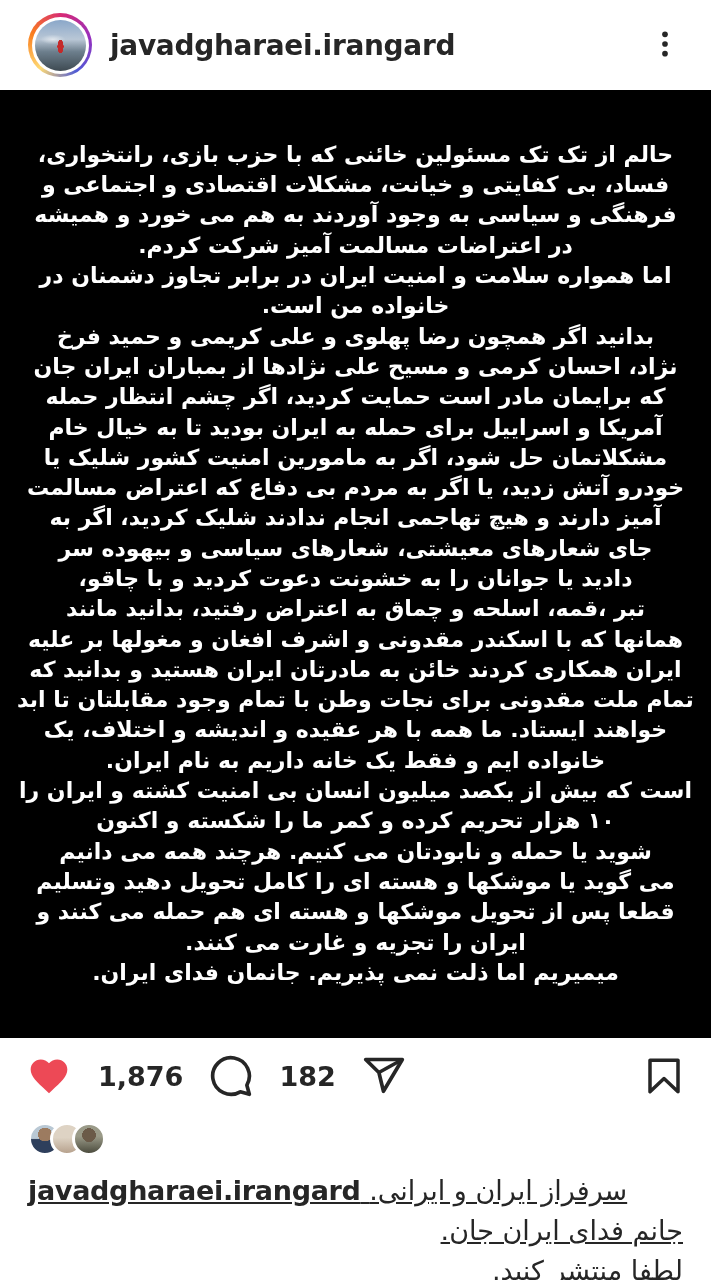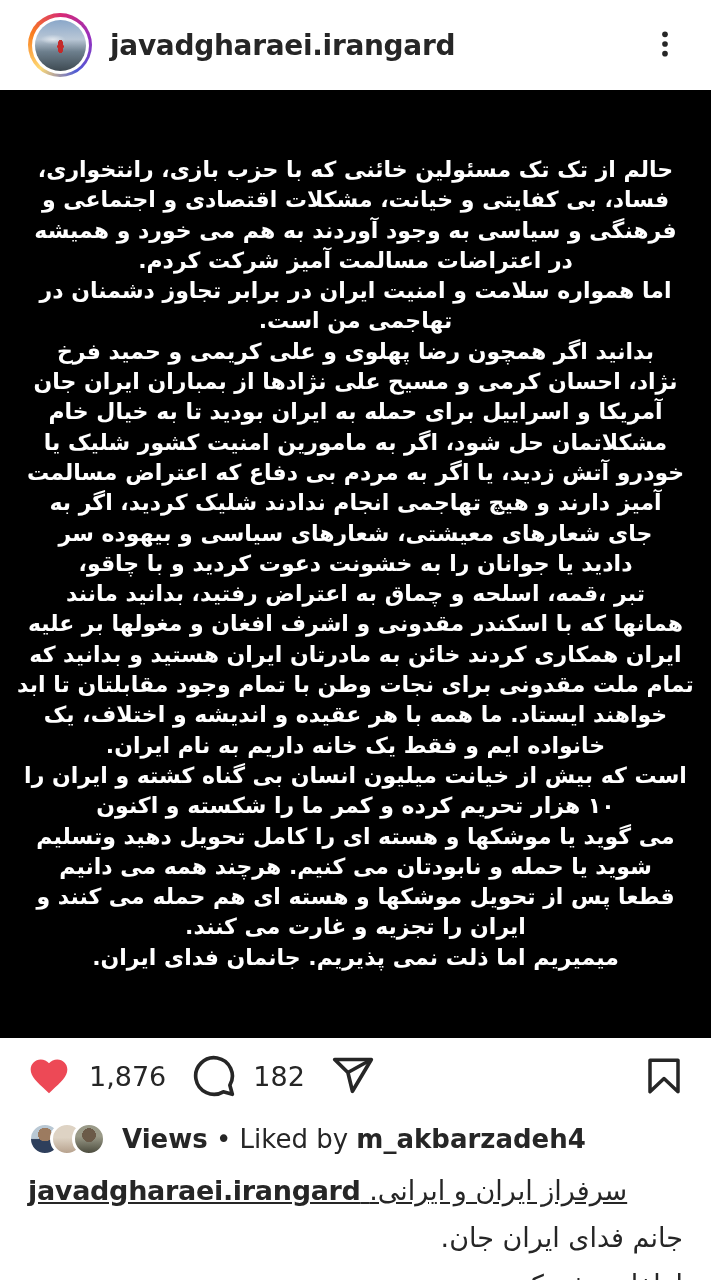--- a/index.html
+++ b/index.html
@@ -81,21 +81,22 @@
   }
   .action-group { display: flex; align-items: center; }
   .icon-btn {
     background: none; border: none; padding: 0; cursor: pointer;
     display: flex; align-items: center; justify-content: center;
   }
   .icon-btn svg { display: block; }
   .count {
     font-size: 27px;
     color: #262626;
-    margin-left: 17px;
+    margin-left: 26px;
+    font-weight: bold;
   }
   .gap-m { margin-left: 26px; }
   .save-btn { margin-left: auto; }
 
   
   .liked-row {
     display: flex;
     align-items: center;
     padding: 0 28px;
     margin-top: 10px;
@@ -132,21 +133,22 @@
     padding: 10px 28px 0 28px;
     font-size: 27px;
     line-height: 37px;
   }
   .caption-line1 { direction: ltr; text-align: left; text-decoration: underline; }
   .caption-username { font-weight: 600; letter-spacing: -0.3px; }
   .caption-fa { direction: rtl; unicode-bidi: isolate; }
   .caption-rtl {
     direction: rtl;
     text-align: right;
-    margin-top: 10px;
+    margin-top: 3px;
+    text-decoration: underline;
   }
 </style>
 </head>
 <body>
 
 <header class="post-header">
   <div class="story-ring">
     <div class="ring-gap">
       <div class="avatar-photo"></div>
     </div>
@@ -163,39 +165,40 @@
   </button>
 </header>
 
 <div class="post-image">
 
 <div class="img-line">حالم از تک تک مسئولین خائنی که با حزب بازی، رانتخواری،</div>
     <div class="img-line">فساد، بی کفایتی و خیانت، مشکلات اقتصادی و اجتماعی و</div>
     <div class="img-line">فرهنگی و سیاسی به وجود آوردند به هم می خورد و همیشه</div>
     <div class="img-line">در اعتراضات مسالمت آمیز شرکت کردم.</div>
     <div class="img-line">اما همواره سلامت و امنیت ایران در برابر تجاوز دشمنان در</div>
-    <div class="img-line">تهاجمی من است.</div>
+    <div class="img-line">خانواده من است.</div>
     <div class="img-line">بدانید اگر همچون رضا پهلوی و علی کریمی و حمید فرخ</div>
     <div class="img-line">نژاد، احسان کرمی و مسیح علی نژادها از بمباران ایران جان</div>
+    <div class="img-line">که برایمان مادر است حمایت کردید، اگر چشم انتظار حمله</div>
     <div class="img-line">آمریکا و اسراییل برای حمله به ایران بودید تا به خیال خام</div>
     <div class="img-line">مشکلاتمان حل شود، اگر به مامورین امنیت کشور شلیک یا</div>
     <div class="img-line">خودرو آتش زدید، یا اگر به مردم بی دفاع که اعتراض مسالمت</div>
     <div class="img-line">آمیز دارند و هیچ تهاجمی انجام ندادند شلیک کردید، اگر به</div>
     <div class="img-line">جای شعارهای معیشتی، شعارهای سیاسی و بیهوده سر</div>
     <div class="img-line">دادید یا جوانان را به خشونت دعوت کردید و با چاقو،</div>
     <div class="img-line">تبر ،قمه، اسلحه و چماق به اعتراض رفتید، بدانید مانند</div>
     <div class="img-line">همانها که با اسکندر مقدونی و اشرف افغان و مغولها بر علیه</div>
     <div class="img-line">ایران همکاری کردند خائن به مادرتان ایران هستید و بدانید که</div>
     <div class="img-line">تمام ملت مقدونی برای نجات وطن با تمام وجود مقابلتان تا ابد</div>
     <div class="img-line">خواهند ایستاد. ما همه با هر عقیده و اندیشه و اختلاف، یک</div>
     <div class="img-line">خانواده ایم و فقط یک خانه داریم به نام ایران.</div>
-    <div class="img-line">است که بیش از خیانت میلیون انسان بی گناه کشته و ایران را</div>
+    <div class="img-line">است که بیش از یکصد میلیون انسان بی امنیت کشته و ایران را</div>
     <div class="img-line">۱۰ هزار تحریم کرده و کمر ما را شکسته و اکنون</div>
+    <div class="img-line">شوید یا حمله و نابودتان می کنیم. هرچند همه می دانیم</div>
     <div class="img-line">می گوید یا موشکها و هسته ای را کامل تحویل دهید وتسلیم</div>
-    <div class="img-line">شوید یا حمله و نابودتان می کنیم. هرچند همه می دانیم</div>
     <div class="img-line">قطعا پس از تحویل موشکها و هسته ای هم حمله می کنند و</div>
     <div class="img-line">ایران را تجزیه و غارت می کنند.</div>
     <div class="img-line">میمیریم اما ذلت نمی پذیریم. جانمان فدای ایران.</div>
   </div>
 
 <div class="action-bar">
   <div class="action-group">
     <button class="icon-btn">
       <span>
         <svg width="46" height="44" viewBox="0 0 24 24">
@@ -232,26 +235,20 @@
     </span>
   </button>
 </div>
 
 <div class="liked-row">
   <div class="avatar-stack">
     <div class="mini-avatar mini-1"></div>
     <div class="mini-avatar mini-2"></div>
     <div class="mini-avatar mini-3"></div>
   </div>
-  <div class="liked-text">
-    <span class="bold">Views</span>
-    <span>•</span>
-    <span>Liked by</span>
-    <span class="bold">m_akbarzadeh4</span>
-  </div>
 </div>
 
 <div class="caption">
   <div class="caption-line1">
     <span class="caption-username">javadgharaei.irangard</span>
     <span class="caption-fa">سرفراز ایران و ایرانی.</span>
   </div>
   <div class="caption-rtl">جانم فدای ایران جان.</div>
   <div class="caption-rtl">لطفا منتشر کنید.</div>
 </div>

